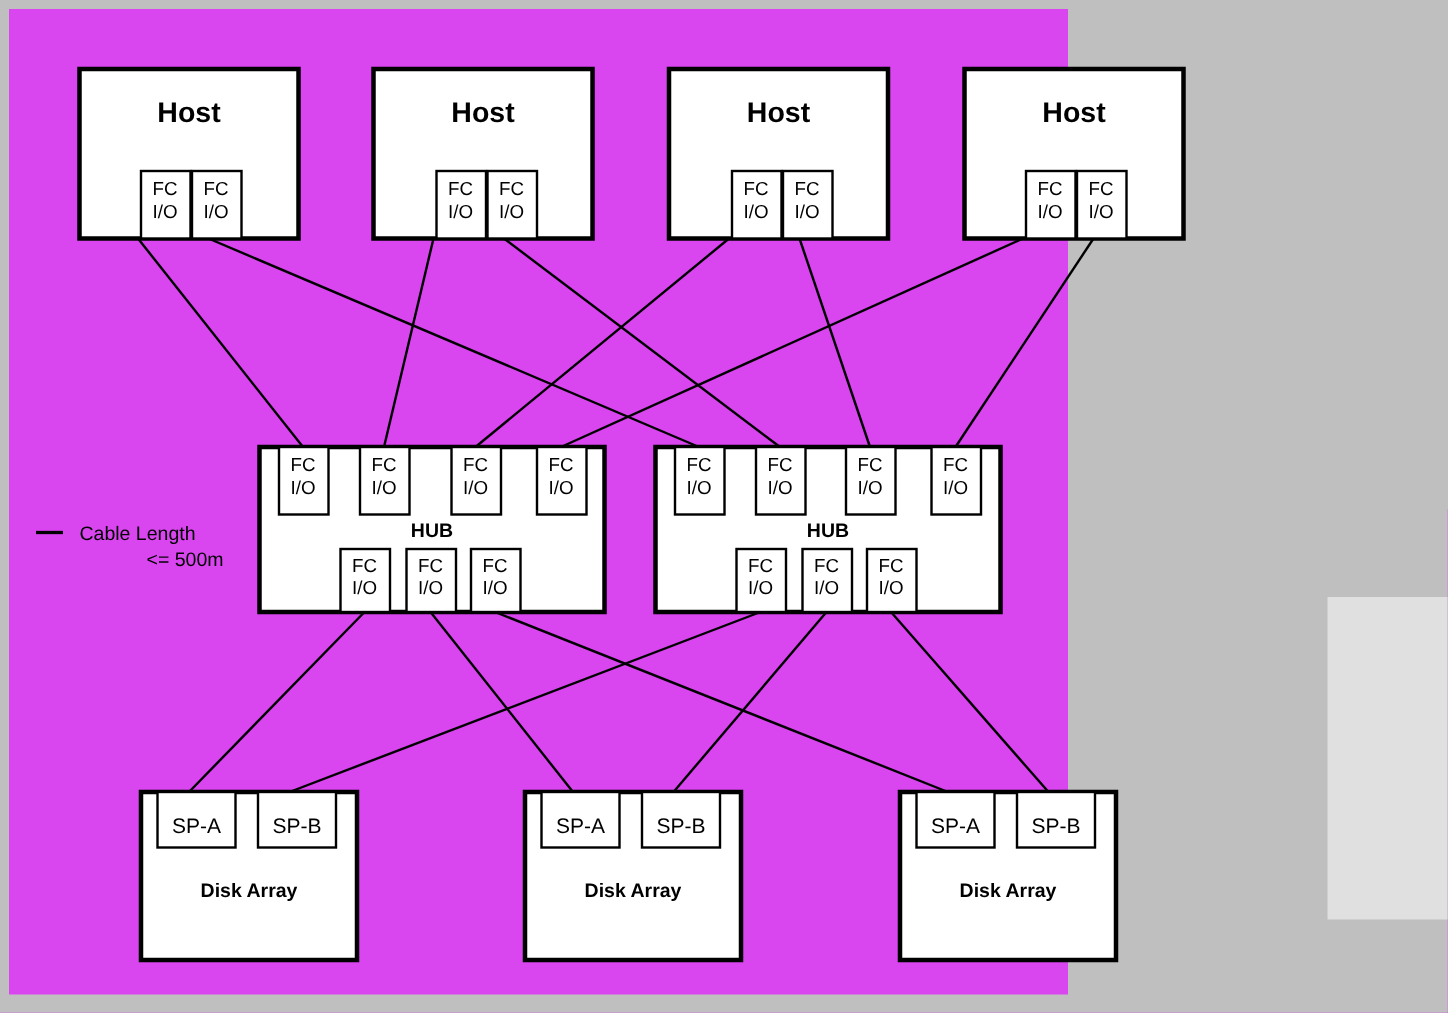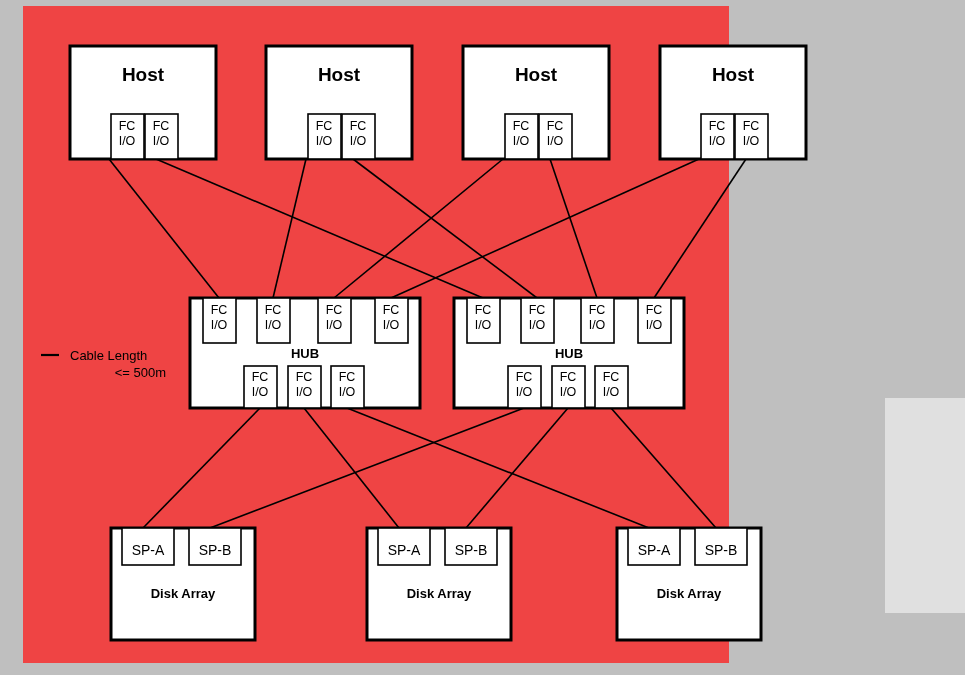--- a/index.html
+++ b/index.html
@@ -6,25 +6,25 @@
     margin: 0;
     padding: 0;
     background: #bfbfbf;
     width: 965px;
     height: 675px;
     overflow: hidden;
     font-family: "Liberation Sans", sans-serif;
   }
   #page {
     position: absolute;
-    left: 23px;
+    left: 6px;
     top: 6px;
     width: 706px;
     height: 657px;
-    background: #ef4444;
+    background: #d946ef;
   }
   #gray-block {
     position: absolute;
     left: 885px;
     top: 398px;
     width: 80px;
     height: 215px;
     background: #e0e0e0;
   }
   #diagram { display: block; }

